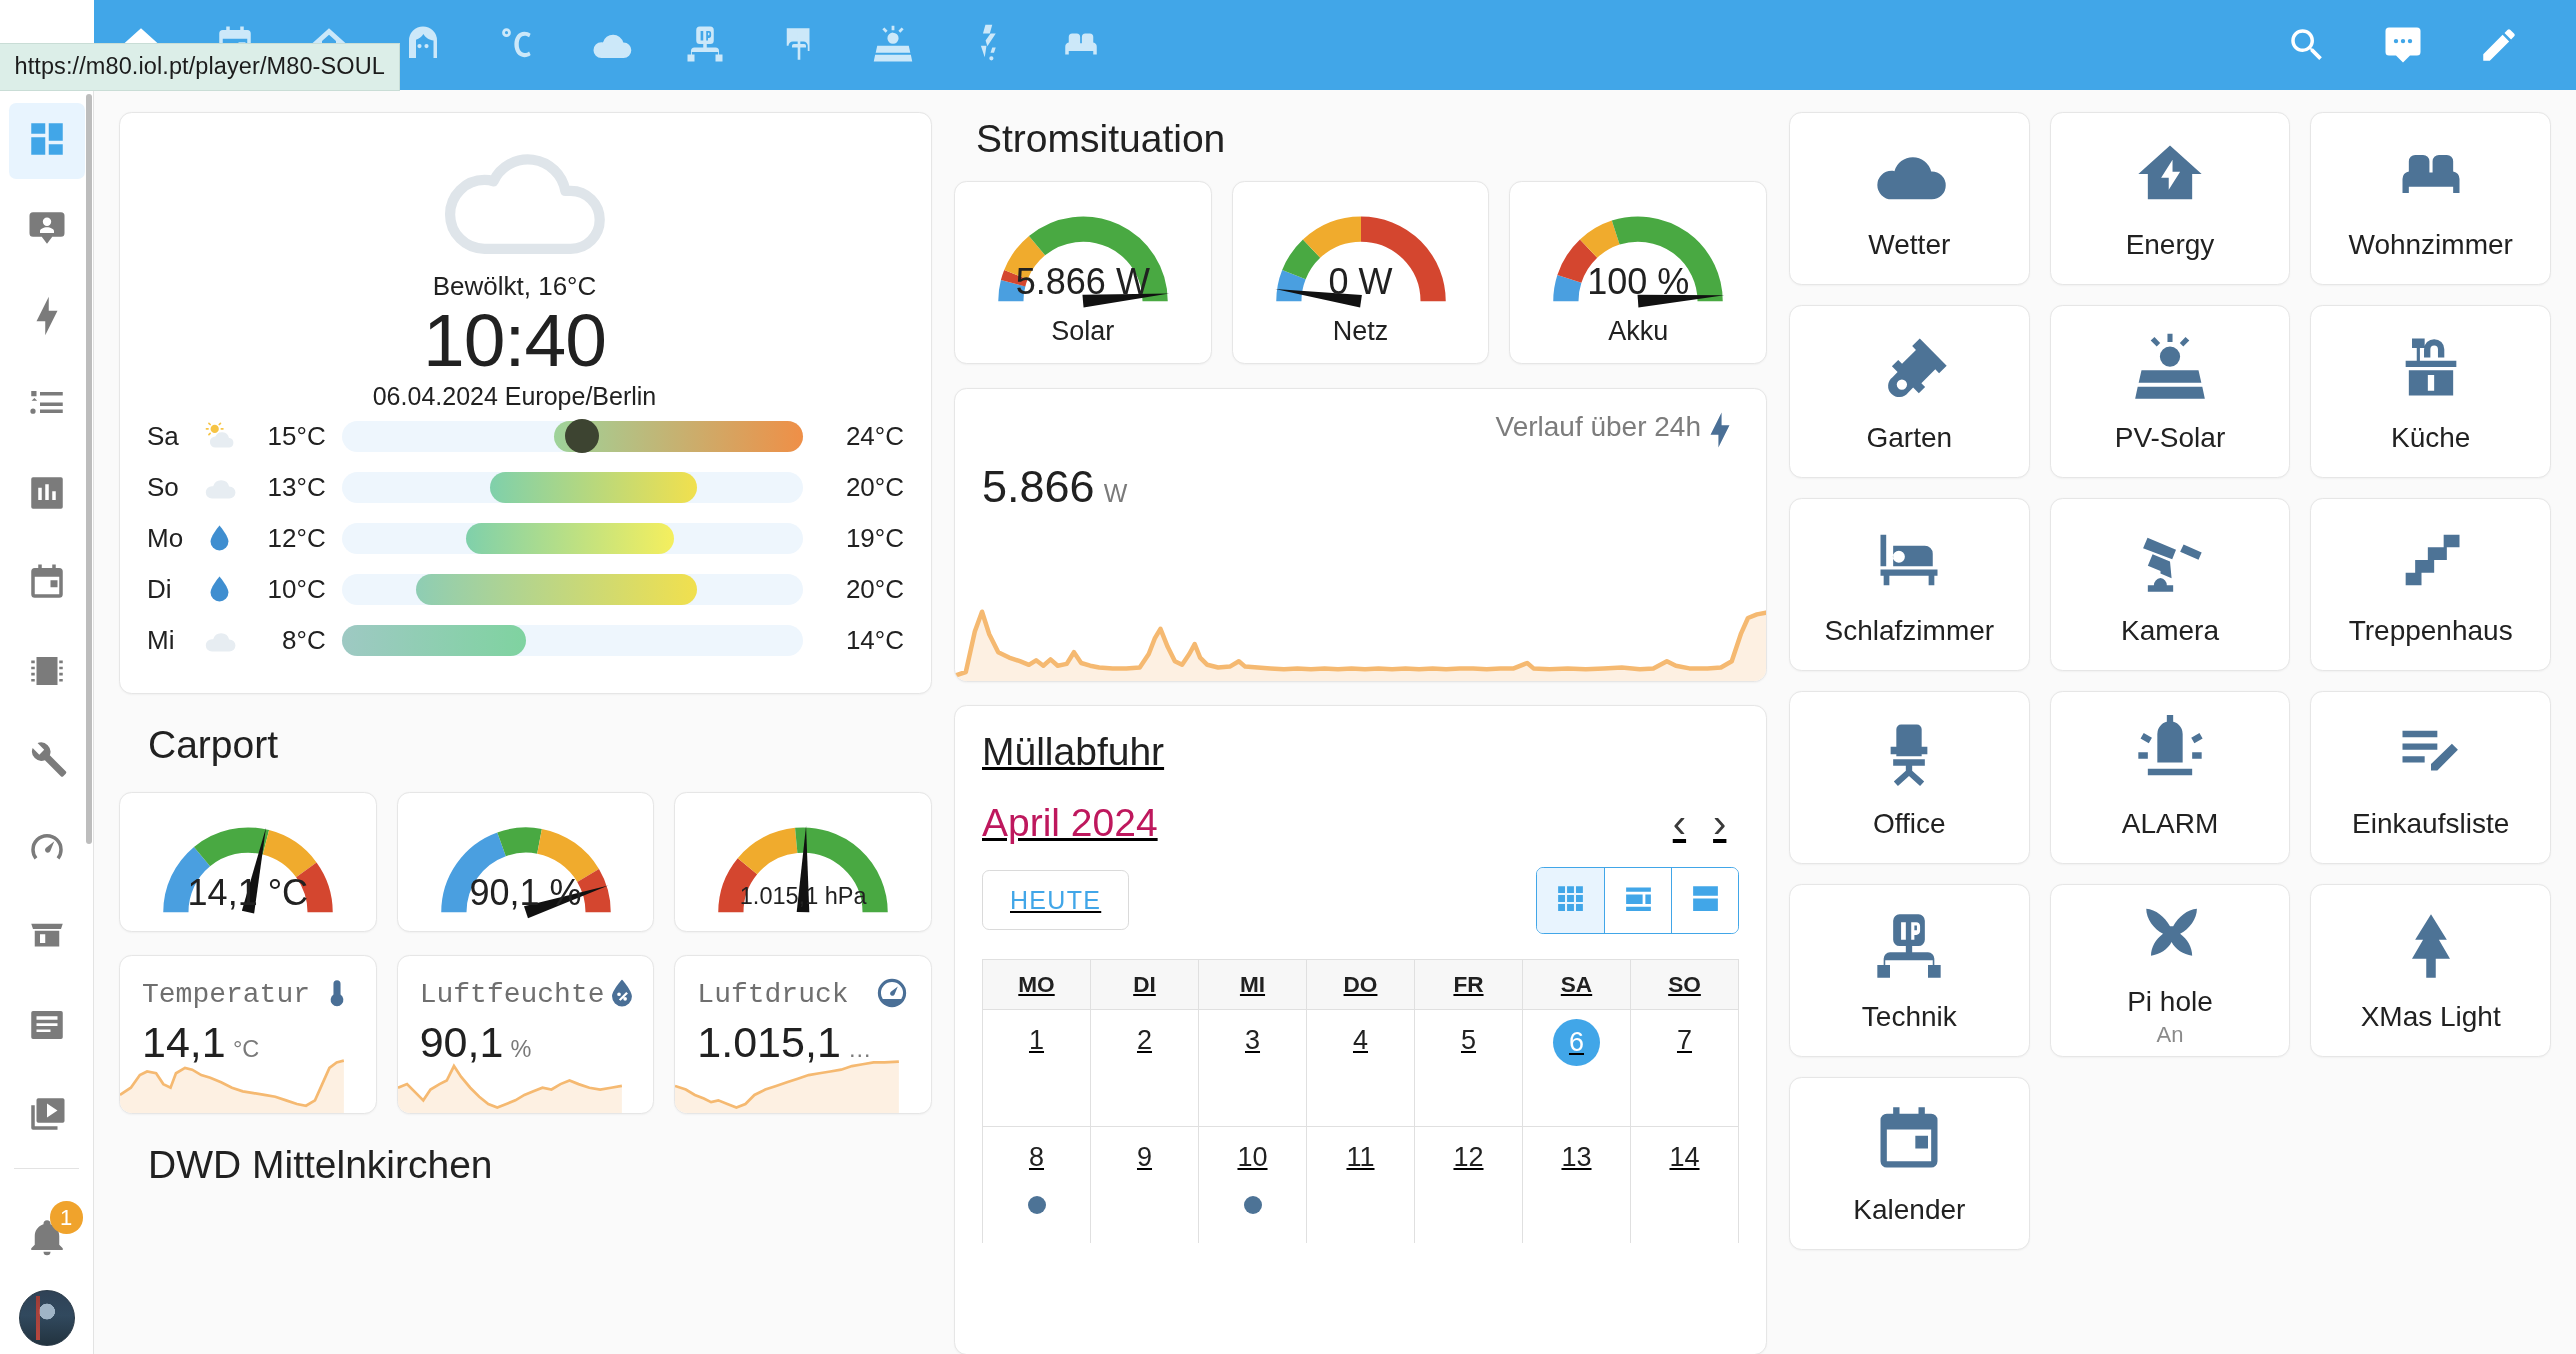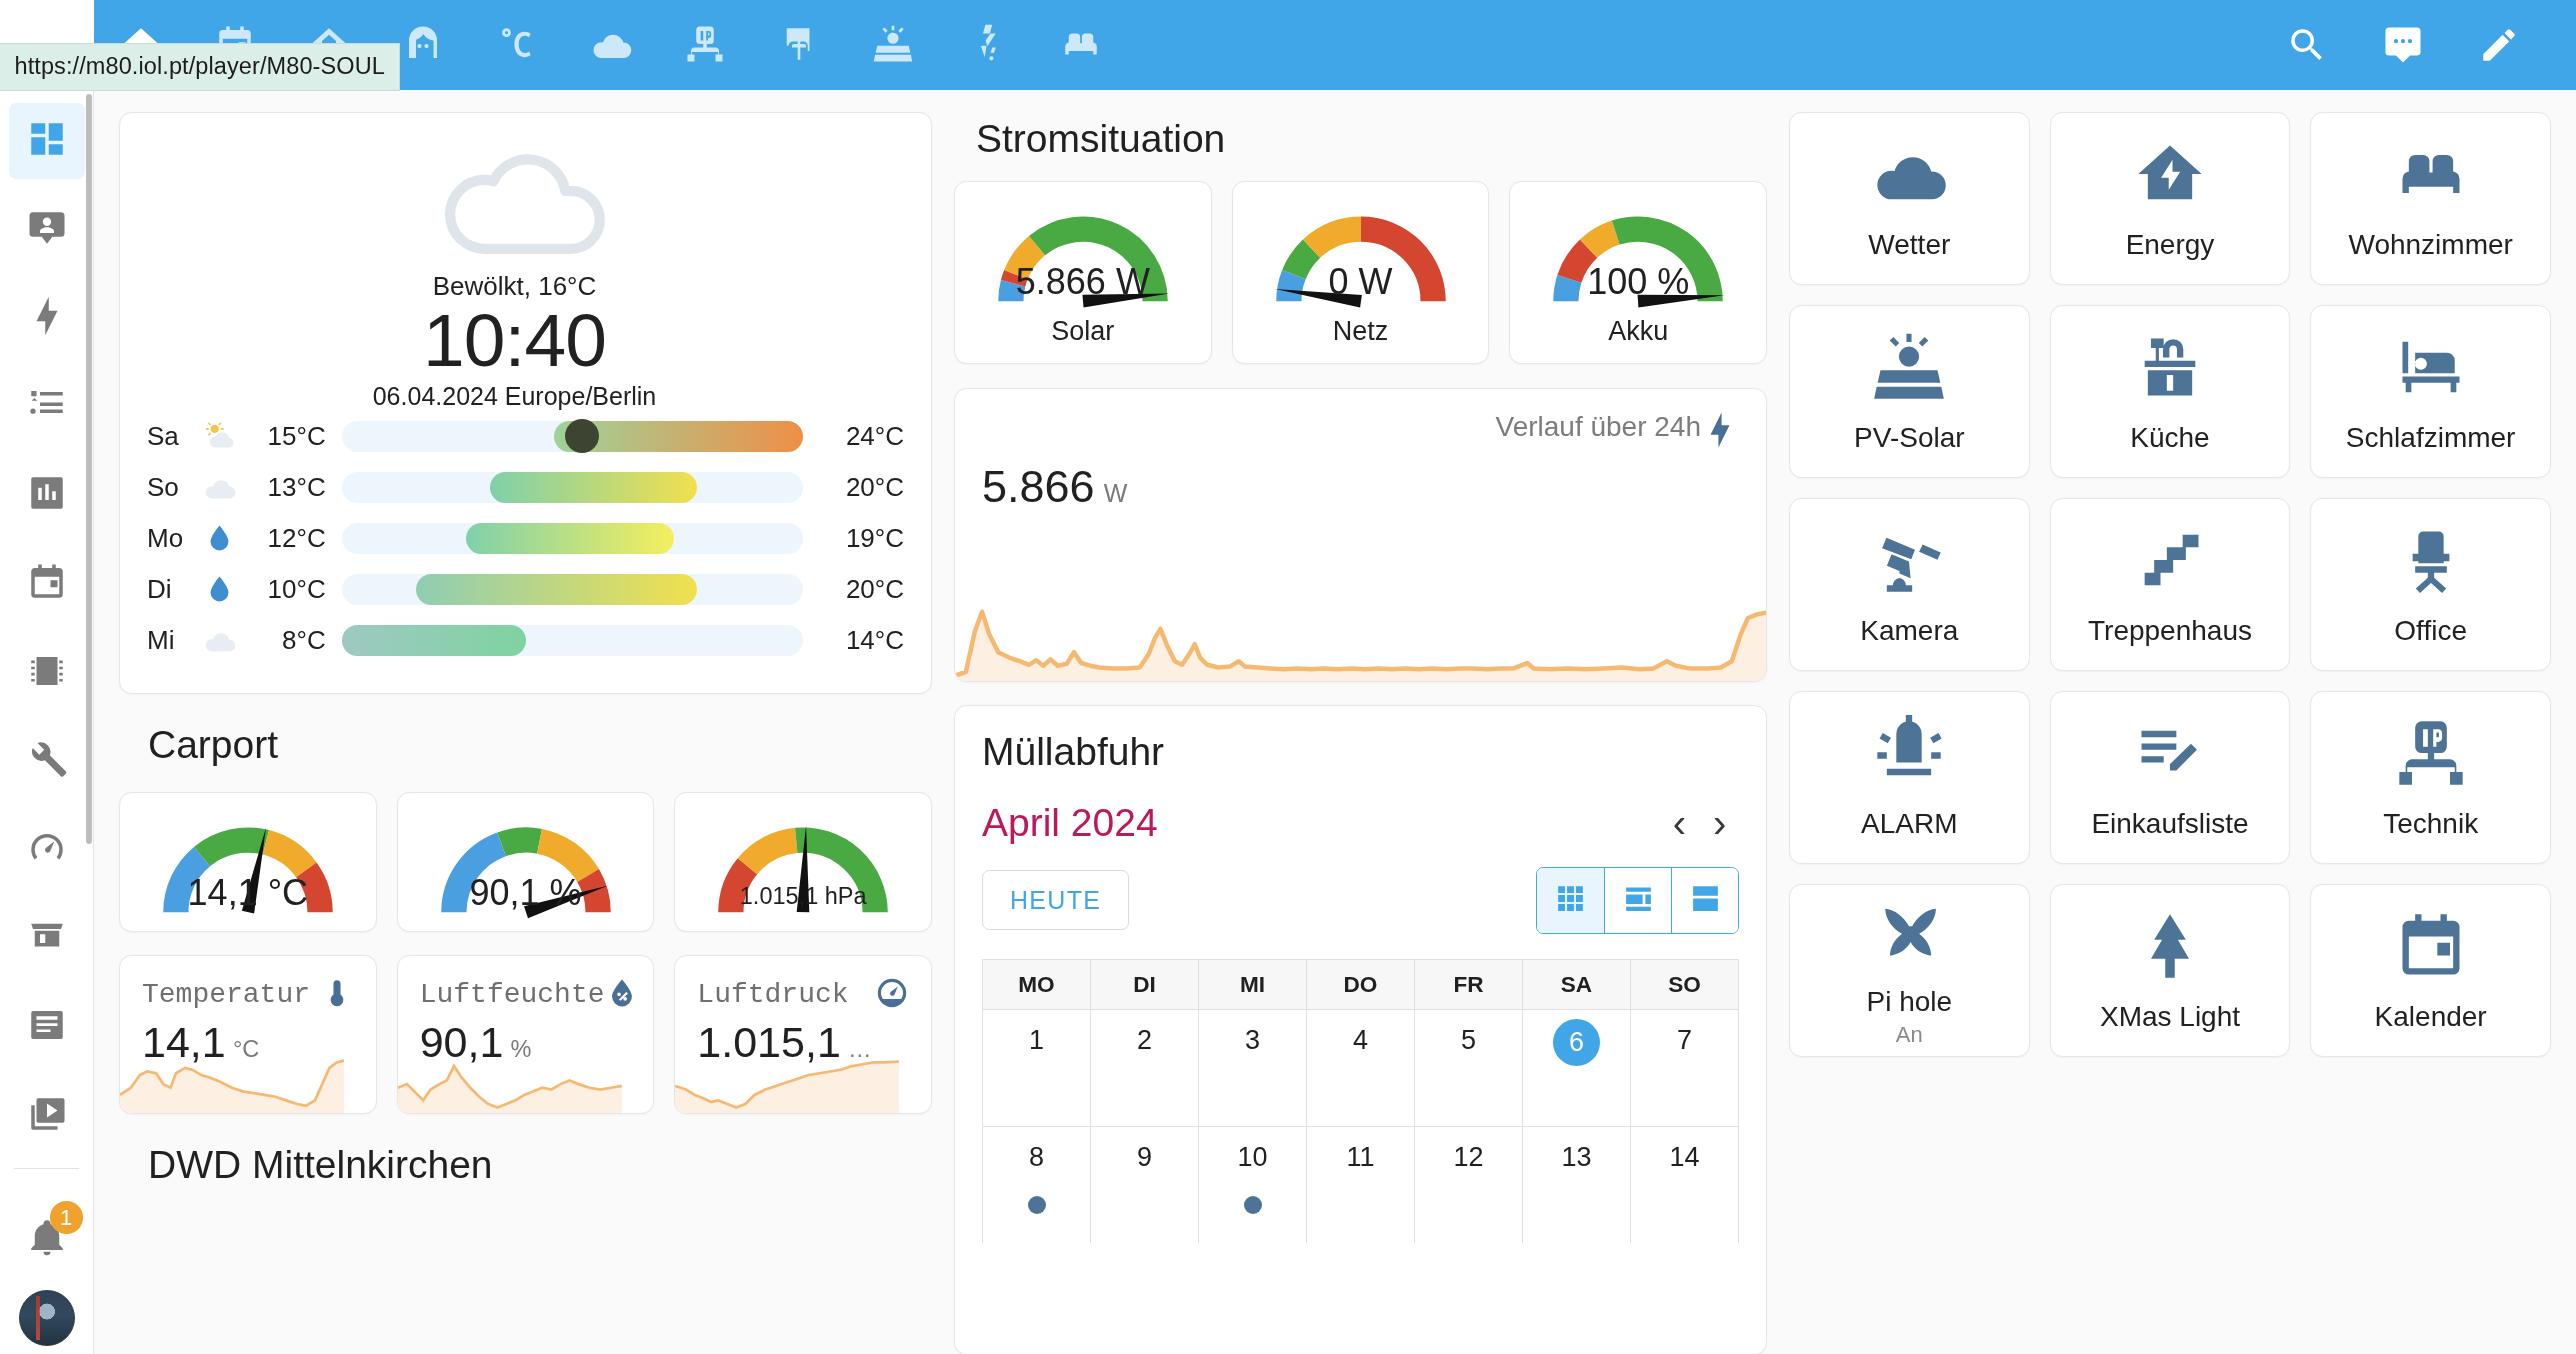--- a/index.html
+++ b/index.html
@@ -136,21 +136,21 @@
   .sensor-unit { font-size: 23.5px; color: #7a7a7a; margin-left: 7.2px; }
   .spark { position: absolute; left: 0; right: 0; bottom: 0; height: 65px; }
   #history-card { padding: 22px 27px 0 27px; height: 294px; position: relative; overflow: hidden; }
   #history-head { display: flex; align-items: flex-start; justify-content: flex-end; margin-left: 24px; }
   #history-title { font-size: 28px; color: #7c7c7c; }
   #history-head svg { width: 38px; height: 38px; fill: #4a6f96; }
   #history-val { font-size: 45px; color: #212121; margin-top: 9px; }
   #history-unit { font-size: 25px; color: #7a7a7a; margin-left: 9px; }
 
   
-  #cal-card { padding: 23.5px 27px 0 27px; flex: 1 1 auto; overflow: hidden; }
+  #cal-card { padding: 23.5px 27px 0 27px; flex: 1 1 auto; overflow: hidden; text-decoration: underline; }
   #cal-title { font-size: 39px; color: #212121; }
   #cal-monthrow { display: flex; align-items: center; justify-content: space-between; margin-top: 27px; }
   #cal-month { font-size: 39px; color: #be185d; }
   #cal-nav { display: flex; gap: 27px; padding-right: 12.6px; }
   #cal-nav span { font-size: 40px; color: #3a3a3a; cursor: pointer; line-height: 1; }
   #cal-controls { display: flex; align-items: center; justify-content: space-between; margin-top: 22px; }
   #cal-today {
     border: 0.9px solid #dadada; border-radius: 7.2px; background: #fff;
     color: #41a6e8; font-size: 25px; letter-spacing: 1.3px; padding: 14.5px 27px; cursor: pointer;
     font-family: "Liberation Sans", sans-serif;
@@ -681,20 +681,26 @@
             <div class="tile-label">Energy</div>
           </div>
           <div class="tile">
             <span><svg viewBox="0 0 24 24">
                 <path d="M5 8a2 2 0 0 1 2-2h2.5a2 2 0 0 1 2 2v3.5h1V8a2 2 0 0 1 2-2H17a2 2 0 0 1 2 2v3.2A2.5 2.5 0 0 1 21 13.6V18h-2v-2H5v2H3v-4.4a2.5 2.5 0 0 1 2-2.4z"></path>
               </svg></span>
             <div class="tile-label">Wohnzimmer</div>
           </div>
           <div class="tile">
             <span><svg viewBox="0 0 24 24">
+                <path d="M15.4 3 13 5.4l1.2 1.2-4.4 4.4-1.2-1.2-2 2 1.8 1.8-1.6 1.6a3.5 3.5 0 1 0 4.9 4.9l1.6-1.6 1.8 1.8 2-2-1.2-1.2 4.4-4.4L21.5 14 23.9 11.6zM8.6 16.4a1.6 1.6 0 1 1 2.3 2.3 1.6 1.6 0 0 1-2.3-2.3"></path>
+              </svg></span>
+            <div class="tile-label">Garten</div>
+          </div>
+          <div class="tile">
+            <span><svg viewBox="0 0 24 24">
                 <path d="M11.2 1.5h1.6v2.6h-1.6zM5.9 3.6l1.2-1.1 1.8 1.9-1.1 1.1zM15.1 4.4l1.8-1.9 1.2 1.1-1.9 1.9zM12 5.5a3.2 3.2 0 1 1 0 6.4 3.2 3.2 0 0 1 0-6.4M3 13h18l.9 4H2.1zm-1.2 5.2h20.4l.8 3.8H1z"></path>
               </svg></span>
             <div class="tile-label">PV-Solar</div>
           </div>
           <div class="tile">
             <span><svg viewBox="0 0 24 24">
                 <path d="M6 3h4v3H6zm1.5 3h1v5h-1zM13 3.2a3.2 3.2 0 0 1 3.2 3.2V9h-2V6.4a1.2 1.2 0 0 0-2.4 0V9h-2V6.4A3.2 3.2 0 0 1 13 3.2M4 10h16v2H4zm1 3h14v8H5zm6 1.5v5h2v-5z"></path>
               </svg></span>
             <div class="tile-label">Küche</div>
           </div>

